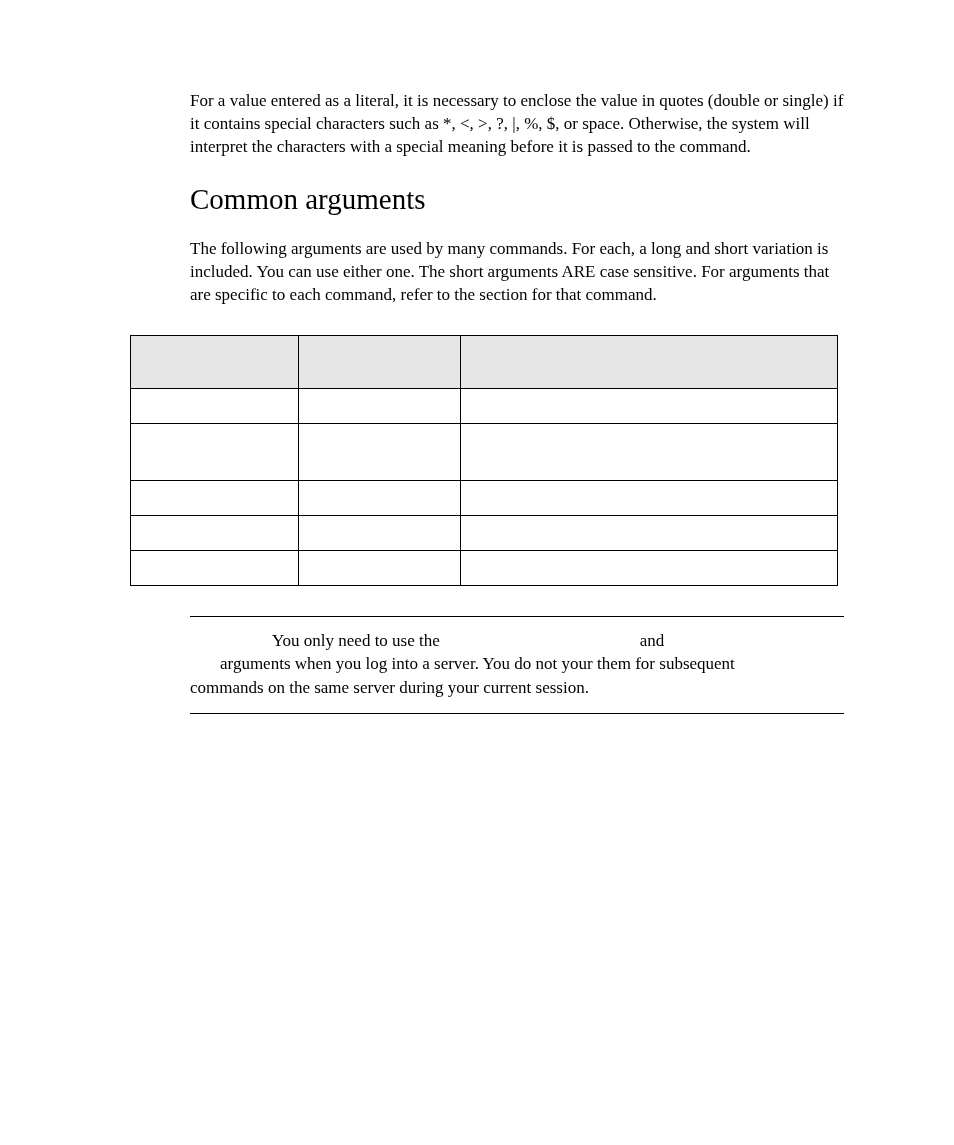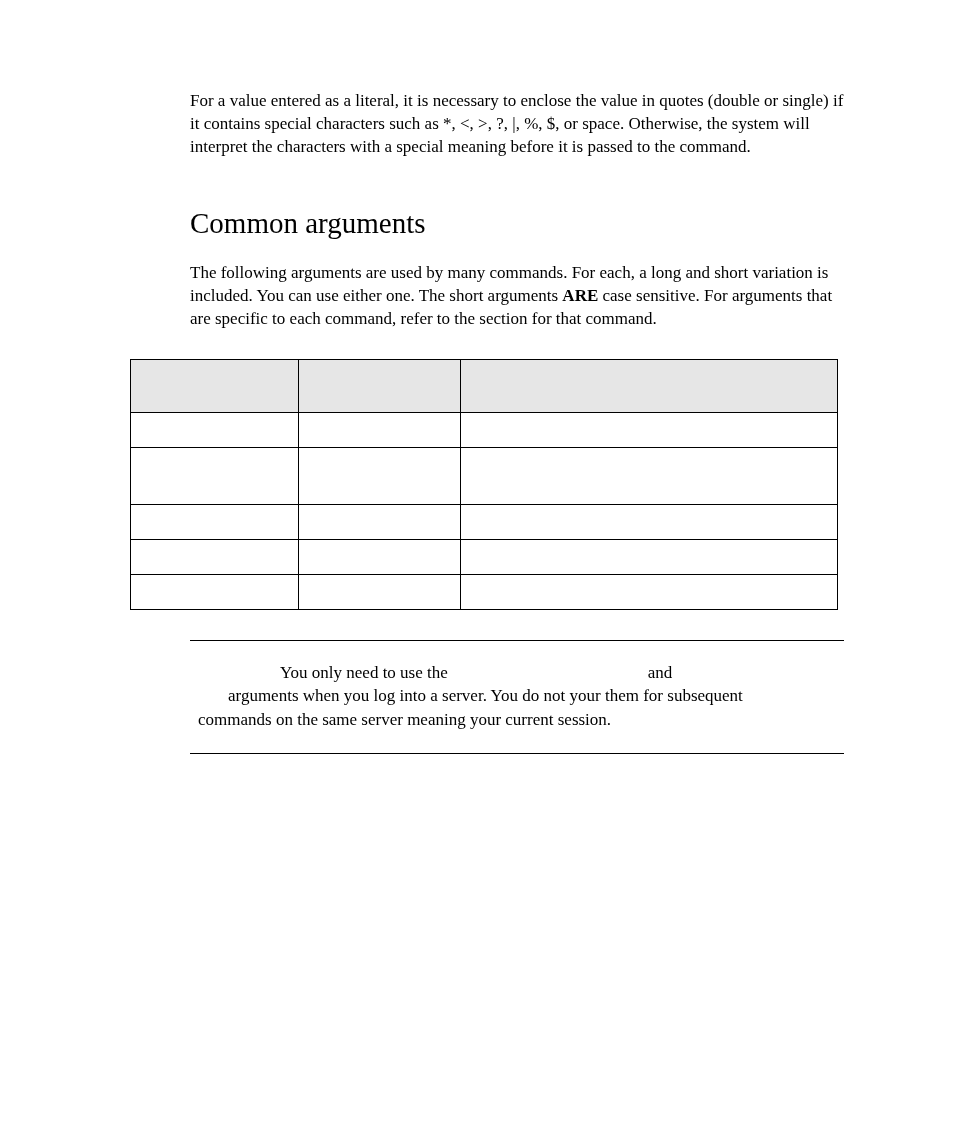--- a/index.html
+++ b/index.html
@@ -17,26 +17,26 @@
     box-sizing: border-box;
   }
   .body-text {
     font-size: 17px;
     line-height: 1.35;
     margin: 0 0 12px 0;
     text-align: left;
     padding-left: 60px;
   }
   .body-text b {
-    font-weight: bold;
+    font-weight: normal;
   }
   h2 {
     font-size: 29px;
     font-weight: normal;
-    margin: 48px 0 22px 0;
+    margin: 24px 0 22px 0;
     padding-left: 60px;
   }
   .table-wrap {
     margin-top: 28px;
     margin-left: 0;
     margin-right: 0;
   }
   table {
     width: 708px;
     border-collapse: collapse;
@@ -63,21 +63,21 @@
   .note-box {
     border-top: 1px solid #000;
     border-bottom: 1px solid #000;
     margin-top: 30px;
     margin-left: 60px;
     padding: 12px 0 14px 0;
   }
   .note-text {
     font-size: 17px;
     line-height: 1.38;
-    margin: 8px;
+    margin: 0;
   }
   .note-text .line1 {
     display: block;
     text-indent: 82px;
   }
   .note-text .line2 {
     display: block;
     text-indent: 30px;
   }
   .note-text .line3 {
@@ -145,17 +145,17 @@
       </tbody>
     </table>
   </div>
 
   <div class="note-box">
     <p class="note-text">
       <span class="line1">
         <span>You only need to use the</span><span class="gap" style="width:200px;"></span><span>and</span>
       </span>
       <span class="line2">arguments when you log into a server.  You do not your them for subsequent</span>
-      <span class="line3">commands on the same server meaning your current session.</span>
+      <span class="line3">commands on the same server during your current session.</span>
     </p>
   </div>
 
 </div>
 
 </body></html>

